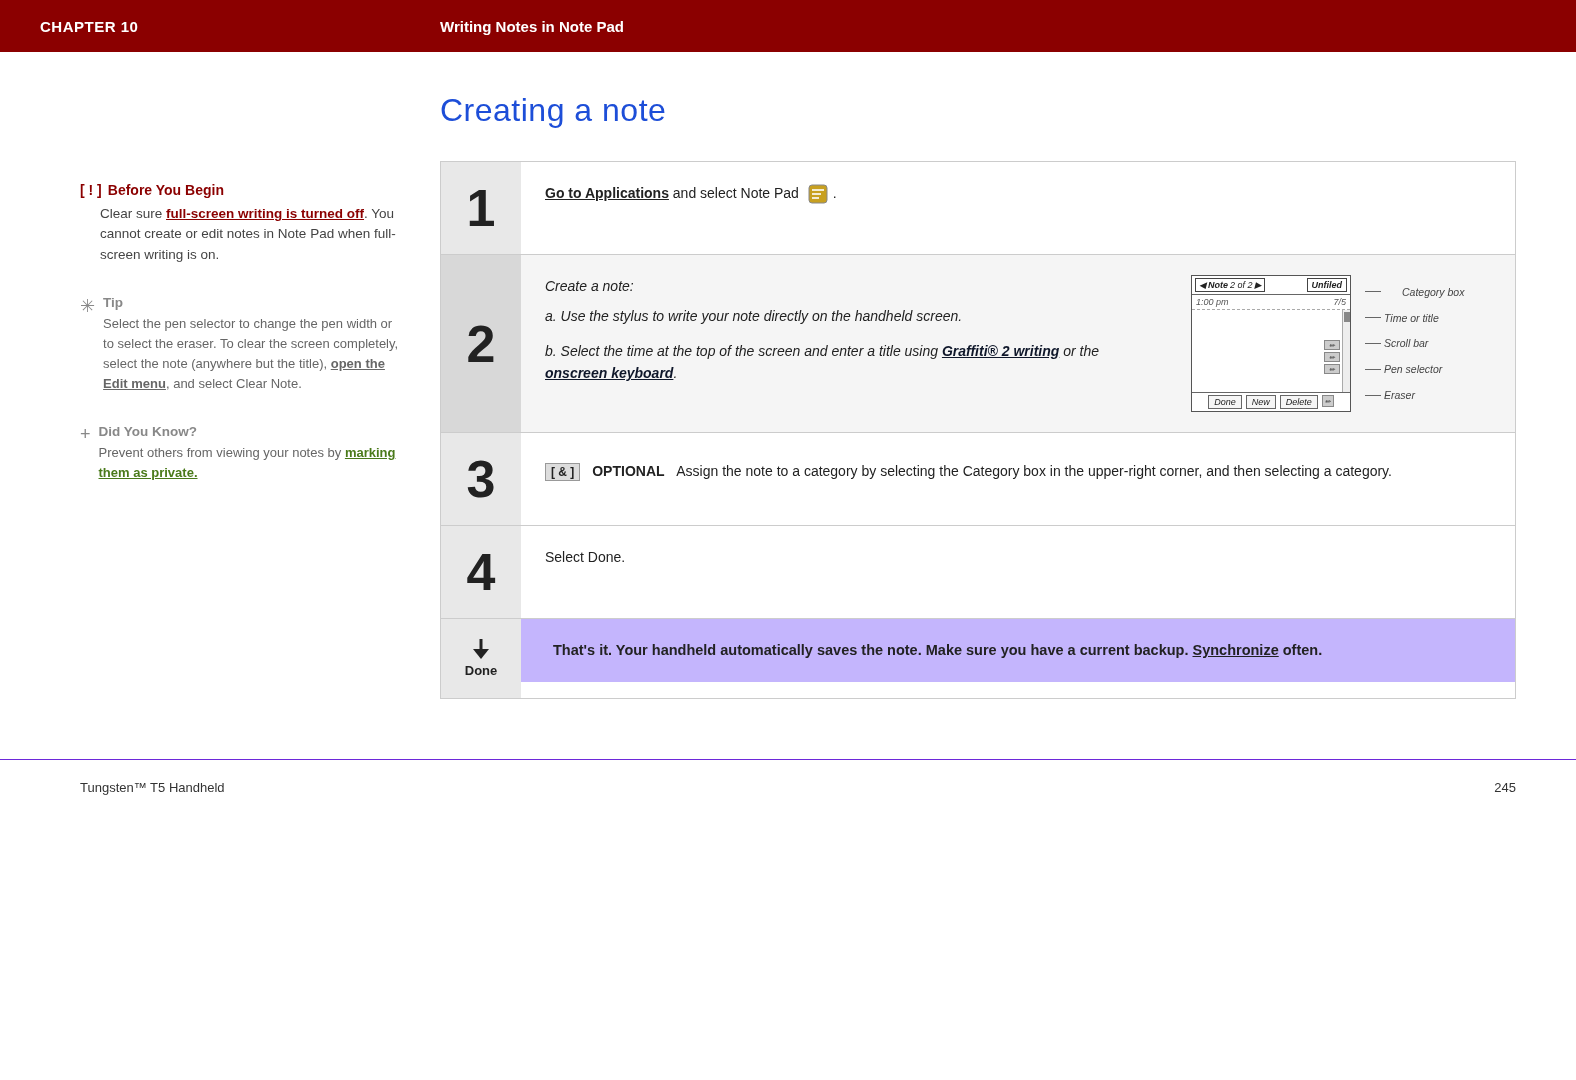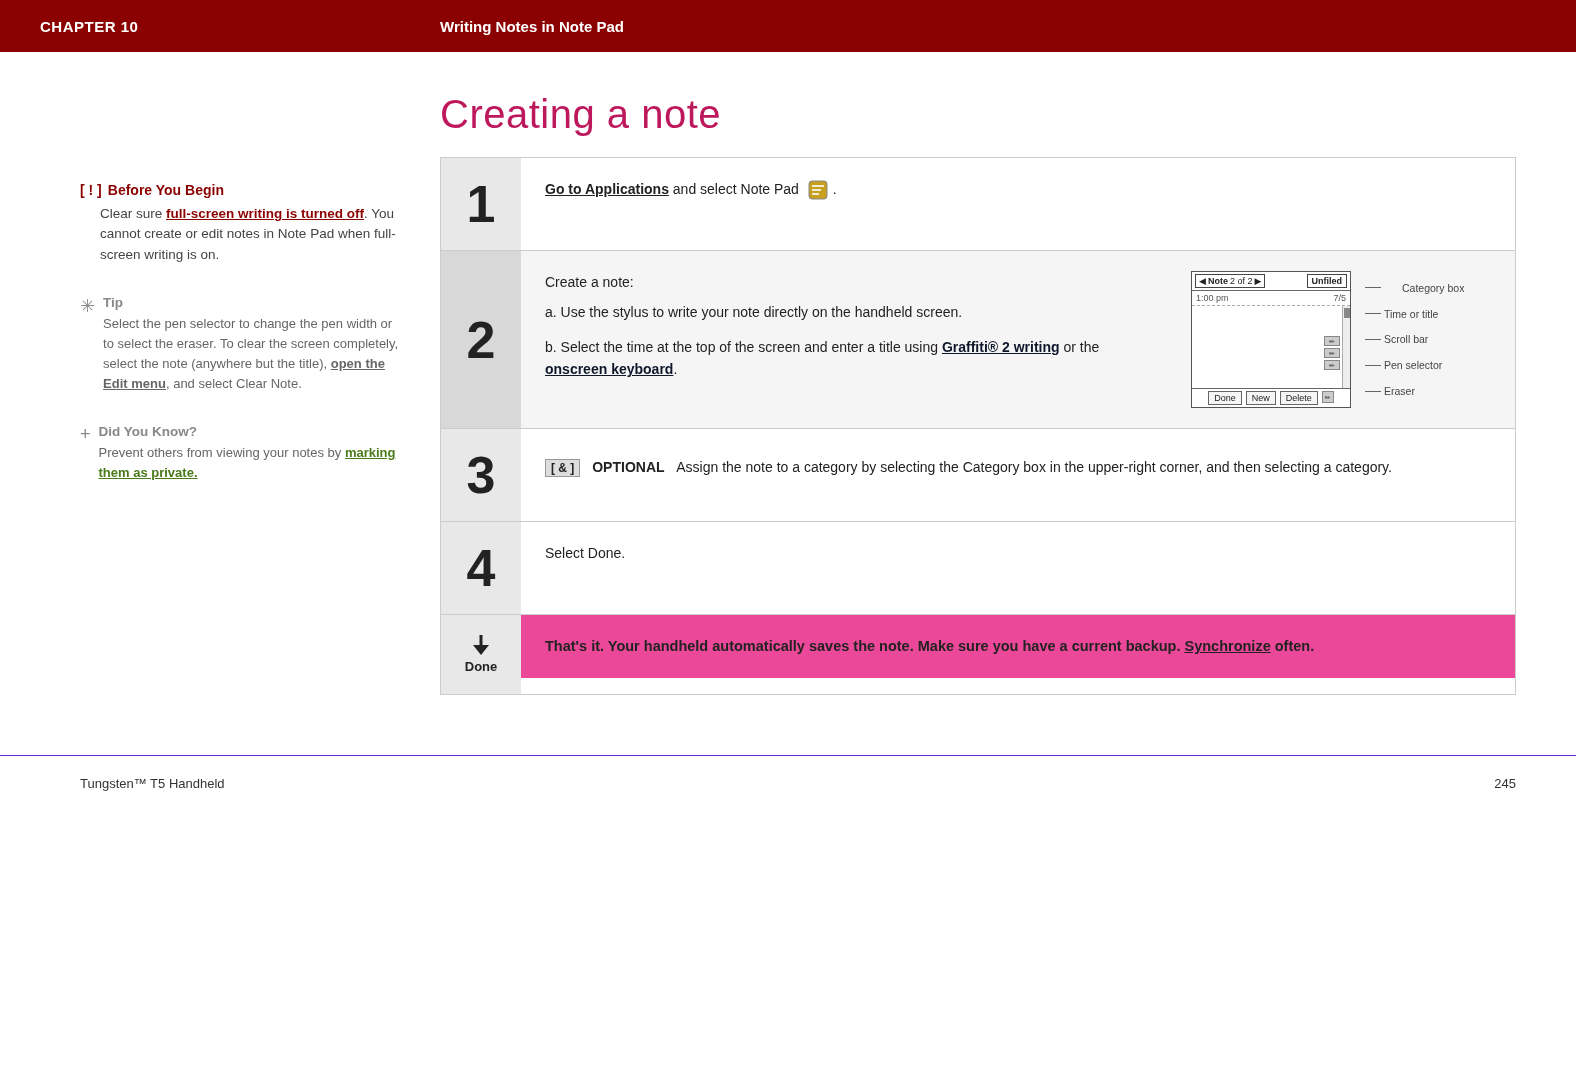--- a/index.html
+++ b/index.html
@@ -137,24 +137,24 @@
       text-decoration: underline;
       font-weight: bold;
     }
 
     
     .content-area {
       flex: 1;
     }
 
     .page-title {
-      font-size: 40px;
+      font-size: 32px;
       font-weight: normal;
-      color: #be185d;
-      margin-bottom: 20px;
+      color: #1d4ed8;
+      margin-bottom: 32px;
       letter-spacing: 0.5px;
     }
 
     
     .steps-table {
       width: 100%;
       border-collapse: collapse;
       border: 1px solid #ccc;
     }
 
@@ -185,20 +185,21 @@
     }
 
     .step-content-cell {
       flex: 1;
       padding: 20px 24px;
       background: #fff;
     }
 
     .step-content-cell.gray-bg {
       background: #f5f5f5;
+      font-style: italic;
     }
 
     
     .step1-text {
       font-size: 14px;
       line-height: 1.6;
     }
     .step1-text a {
       text-decoration: underline;
       color: #222;
@@ -301,22 +302,22 @@
     }
 
     .done-label {
       font-size: 13px;
       font-weight: bold;
       color: #222;
     }
 
     .done-content {
       flex: 1;
-      padding: 20px 24px;
-      background: #ec4899;
+      padding: 20px 32px;
+      background: #c4b5fd;
     }
 
     .done-text {
       font-size: 14.5px;
       font-weight: bold;
       line-height: 1.6;
     }
 
     .done-text a {
       text-decoration: underline;

